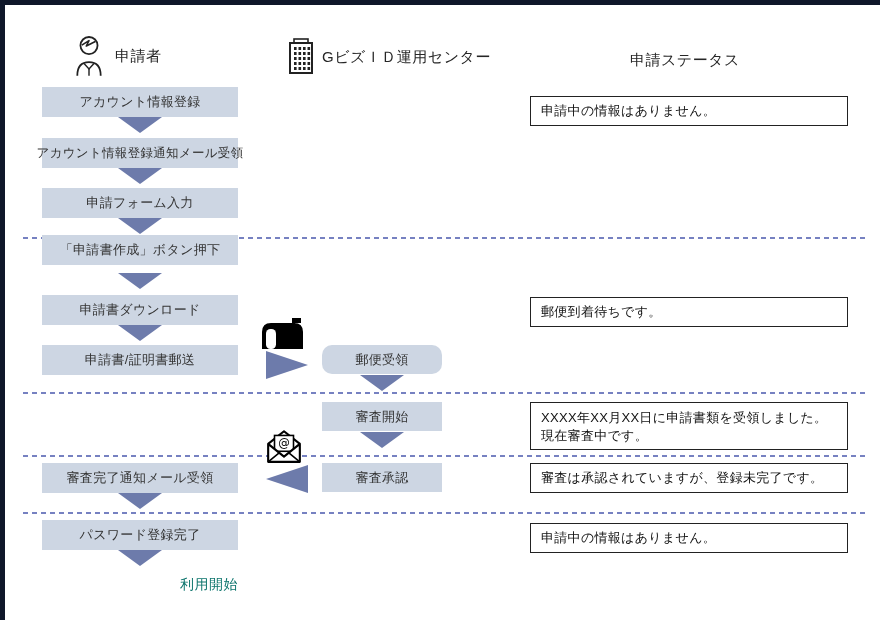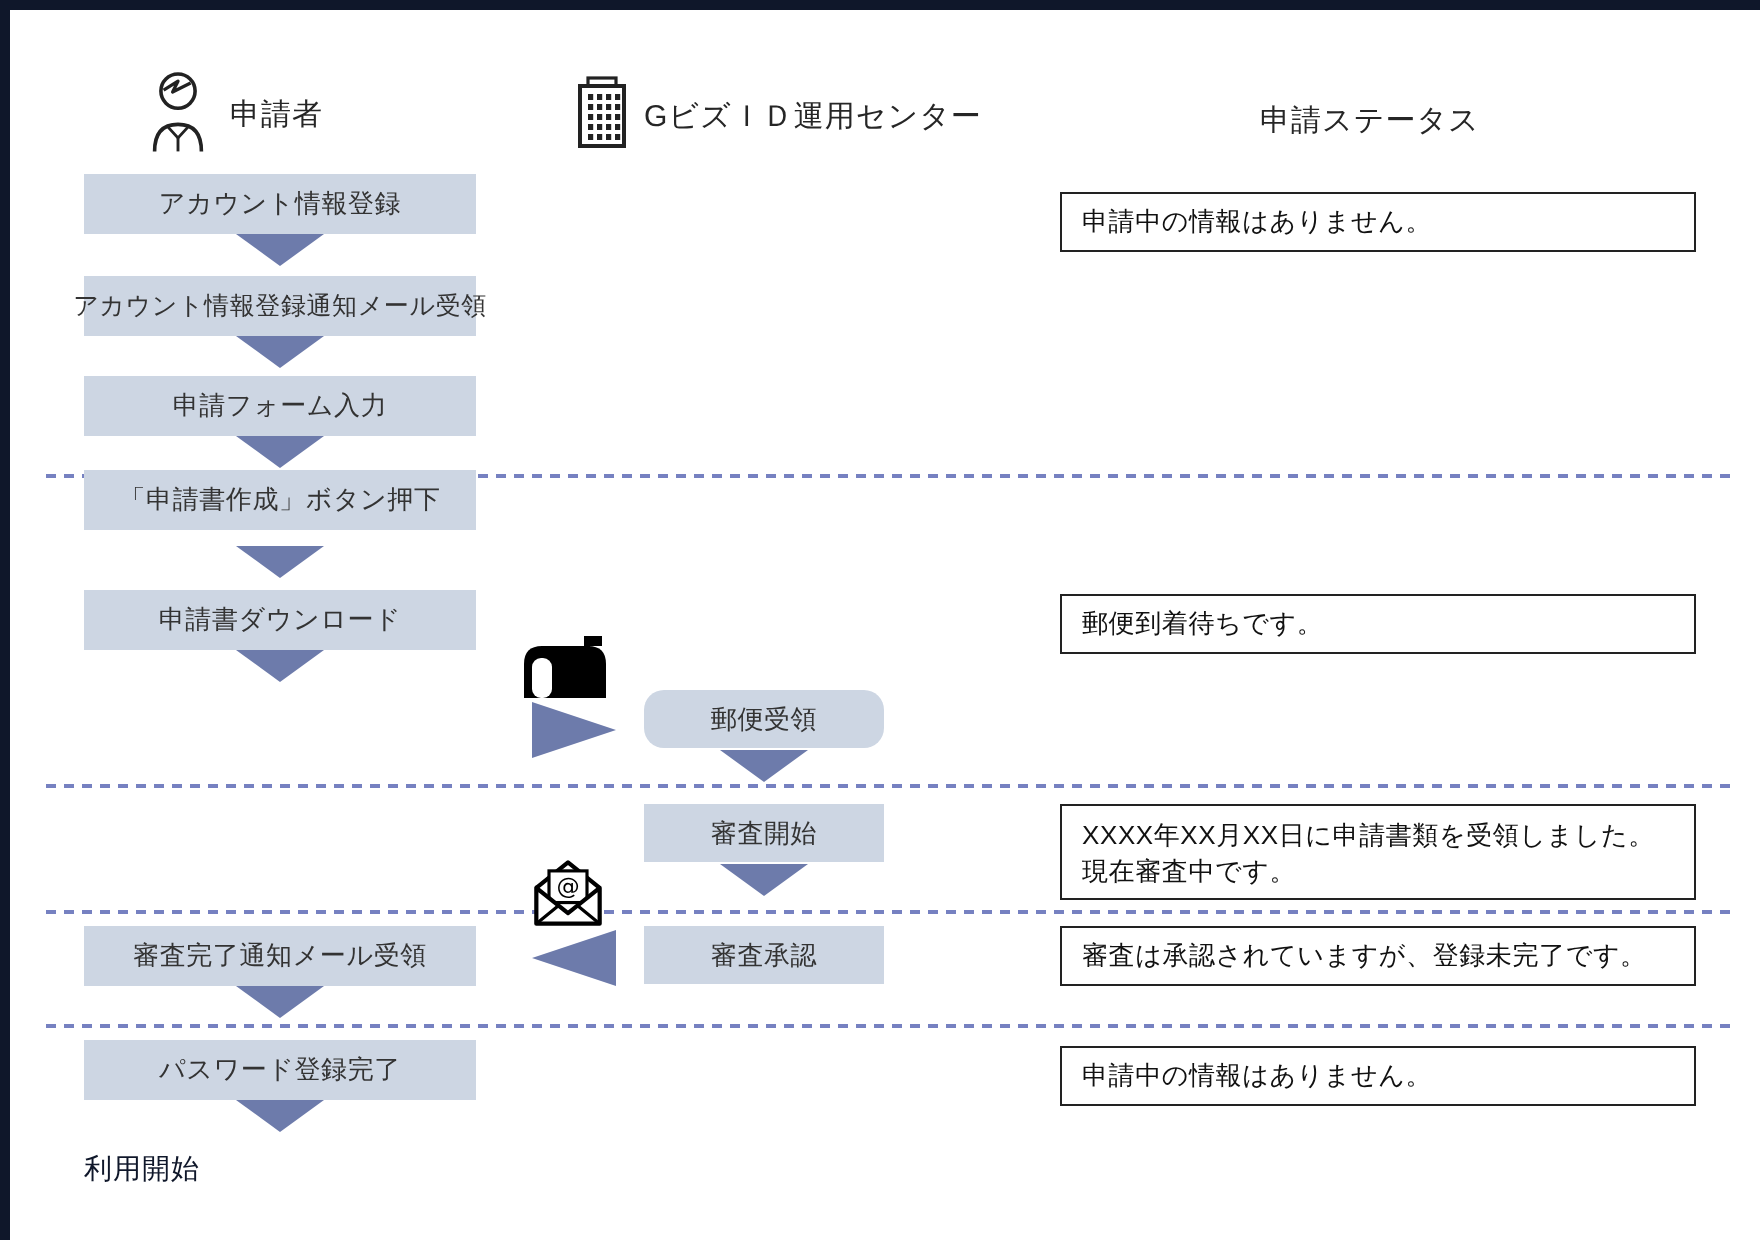--- a/index.html
+++ b/index.html
@@ -35,22 +35,22 @@
   
   .rarrow{position:absolute;left:261px;width:0;height:0;
     border-top:14px solid transparent;border-bottom:14px solid transparent;
     border-left:42px solid #6d7bab;}
   .larrow{position:absolute;left:261px;width:0;height:0;
     border-top:14px solid transparent;border-bottom:14px solid transparent;
     border-right:42px solid #6d7bab;}
   
   .dash{position:absolute;left:18px;width:842px;height:2px;
     background:repeating-linear-gradient(90deg,#7681c1 0 5px,transparent 5px 9px);}
-  .final-label{position:absolute;left:37px;width:196px;text-align:left;
-    color:#0f172a;font-size:14px;letter-spacing:.5px;}
+  .final-label{position:absolute;left:37px;width:196px;text-align:right;
+    color:#0f766e;font-size:14px;letter-spacing:.5px;}
   .icon{position:absolute;}
 </style>
 </head>
 <body>
 
 <div id="canvas">
 
   <div class="col-header" style="left:66px;top:28px;">
     <span class="icon" style="position:static">
       <svg width="36" height="44" viewBox="0 0 40 48" fill="none">
@@ -113,20 +113,21 @@
 
   <div class="abox" style="top:183px;">申請フォーム入力</div>
   <div class="darrow left-col" style="top:213px;"></div>
 
   <div class="abox" style="top:230px;">「申請書作成」ボタン押下</div>
   <div class="darrow left-col" style="top:268px;"></div>
 
   <div class="abox" style="top:290px;">申請書ダウンロード</div>
   <div class="darrow left-col" style="top:320px;"></div>
 
+  <div class="abox" style="top:340px;">申請書/証明書郵送</div>
 
   <div class="abox" style="top:458px;">審査完了通知メール受領</div>
   <div class="darrow left-col" style="top:488px;"></div>
 
   <div class="abox" style="top:515px;">パスワード登録完了</div>
   <div class="darrow left-col" style="top:545px;"></div>
 
   <div class="final-label" style="top:571px;">利用開始</div>
 
   <div class="icon" style="left:256px;top:313px;">

